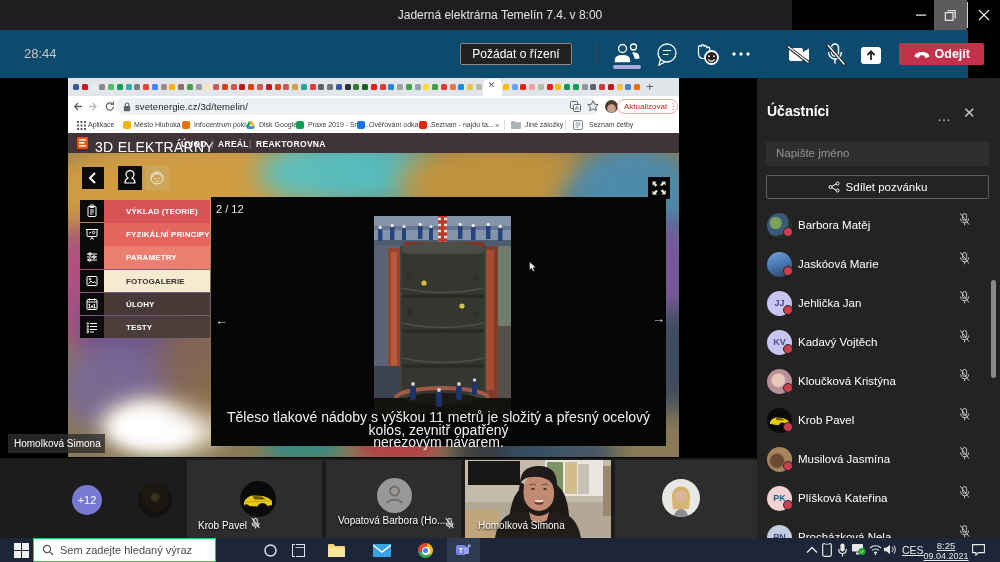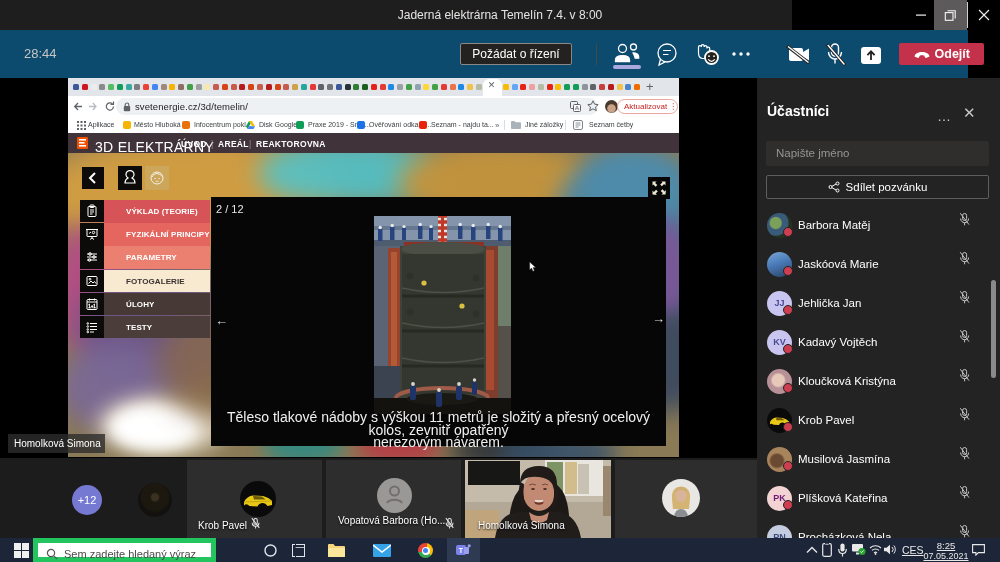--- a/index.html
+++ b/index.html
@@ -52,21 +52,21 @@
 .pmic { position:absolute; left:201px; top:6px; }
 #pscroll { position:absolute; left:234px; top:202px; width:5px; height:98px; background:#8a8a8a; border-radius:3px;}
 
 
 #strip { position:absolute; top:458px; left:0; width:757px; height:80px; background:#1d1c1c; }
 .tile { position:absolute; top:2px; height:78px; background:#2e2d2d; }
 .tlabel { position:absolute; bottom:5px; color:#fff; font-size:10px; text-shadow:0 1px 2px #000;}
 
 
 #taskbar { position:absolute; top:538px; left:0; width:1000px; height:24px; background:#1d2638; }
-#tsearch { position:absolute; left:33px; top:0px; width:183px; height:24px; background:#fff; border:5px solid #22c55e; color:#4a4a4a; font-size:11px; line-height:22px; }
+#tsearch { position:absolute; left:33px; top:0px; width:183px; height:24px; background:#fff; border:1px solid #22c55e; color:#4a4a4a; font-size:11px; line-height:22px; }
 .tray { color:#e8e8e8; position:absolute; font-size:10px;text-decoration:underline;}
 </style>
 </head>
 <body>
 <div id="app">
 
 <div id="titlebar">
   <div id="title">Jaderná elektrárna Temelín 7.4. v 8:00</div>
   <div class="wbtn" id="btn-restore"></div>
       <div style="position:absolute;left:967px;top:2px;width:1px;height:26px;background:#cfcfcf;"></div>
@@ -575,21 +575,21 @@
 <div class="pmic"><svg width="13" height="15" viewBox="0 0 13 15">
               <g stroke="#c8c6c4" stroke-width="1" fill="none">
                 <rect x="4.6" y="1.5" width="4" height="7" rx="2"></rect>
                 <path d="M2.6 6.5 c0 2.4 1.8 4.2 4 4.2 s4-1.8 4-4.2"></path>
                 <path d="M6.6 10.7 v2.6"></path>
                 <path d="M2.2 1.2 L11 12.6"></path>
               </g>
             </svg></div>
 </div>
 <div class="prow" style="top:401px">
-<div class="pavatar" style="background:#f2d2d2;color:#701a75;position:relative;overflow:hidden;">
+<div class="pavatar" style="background:#f2d2d2;color:#0369a1;position:relative;overflow:hidden;">
             <b style="display:block;text-align:center;line-height:25px;font-size:9px;">PK</b>
           </div>
 <div class="pdot"></div>
 <div class="pname">Plíšková Kateřina</div>
 <div class="pmic"><svg width="13" height="15" viewBox="0 0 13 15">
               <g stroke="#c8c6c4" stroke-width="1" fill="none">
                 <rect x="4.6" y="1.5" width="4" height="7" rx="2"></rect>
                 <path d="M2.6 6.5 c0 2.4 1.8 4.2 4 4.2 s4-1.8 4-4.2"></path>
                 <path d="M6.6 10.7 v2.6"></path>
                 <path d="M2.2 1.2 L11 12.6"></path>
@@ -748,19 +748,19 @@
       </svg>
   <svg class="abs" style="left:884px;top:6px" width="13" height="11" viewBox="0 0 13 11">
         <path d="M0 3.7 h2.5 L6 0.8 v9.4 L2.5 7.3 H0 Z" fill="#e8e8e8"></path>
         <g fill="none" stroke="#e8e8e8" stroke-width="1">
           <path d="M8 3 a3.5 3.5 0 0 1 0 5"></path>
           <path d="M9.8 1.5 a6 6 0 0 1 0 8"></path>
         </g>
       </svg>
   <div class="tray" style="left:902px;top:6px;font-size:10.5px;">CES</div>
   <div class="tray" style="left:926px;top:2px;width:40px;text-align:center;font-size:9.5px;">8:25</div>
-  <div class="tray" style="left:920px;top:12.5px;width:52px;text-align:center;font-size:9px;">07.05.2021</div>
+  <div class="tray" style="left:920px;top:12.5px;width:52px;text-align:center;font-size:9px;">09.04.2021</div>
   <svg class="abs" style="left:972px;top:6px" width="13" height="12" viewBox="0 0 13 12">
         <path d="M0.6 0.6 h11.8 v8 h-6 l-2.5 2.5 v-2.5 h-3.3 Z" fill="none" stroke="#e8e8e8" stroke-width="1.1"></path>
       </svg>
 </div>
 
 </div>
 
 </body></html>

